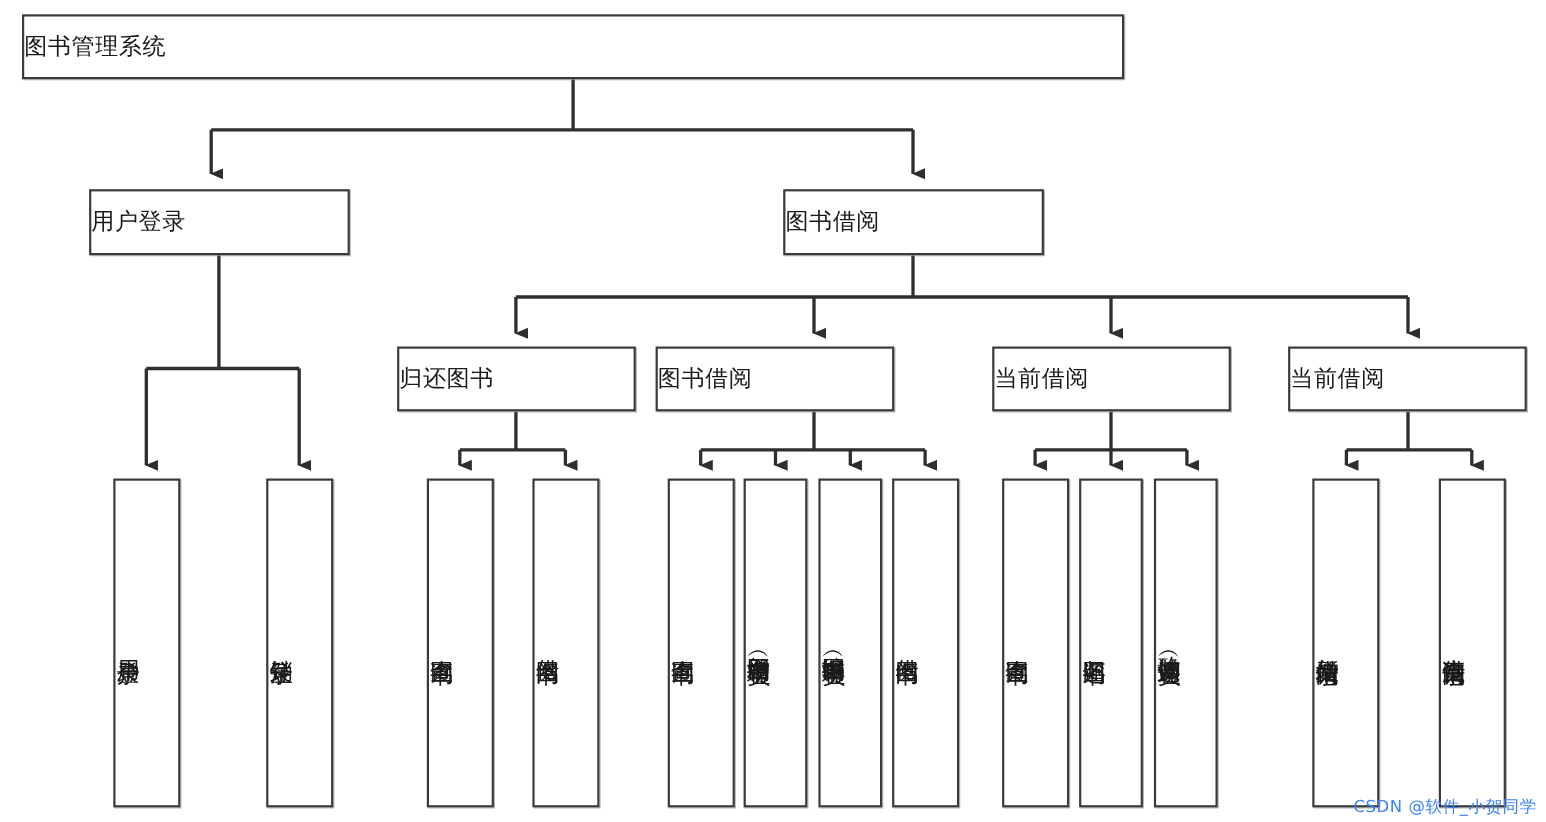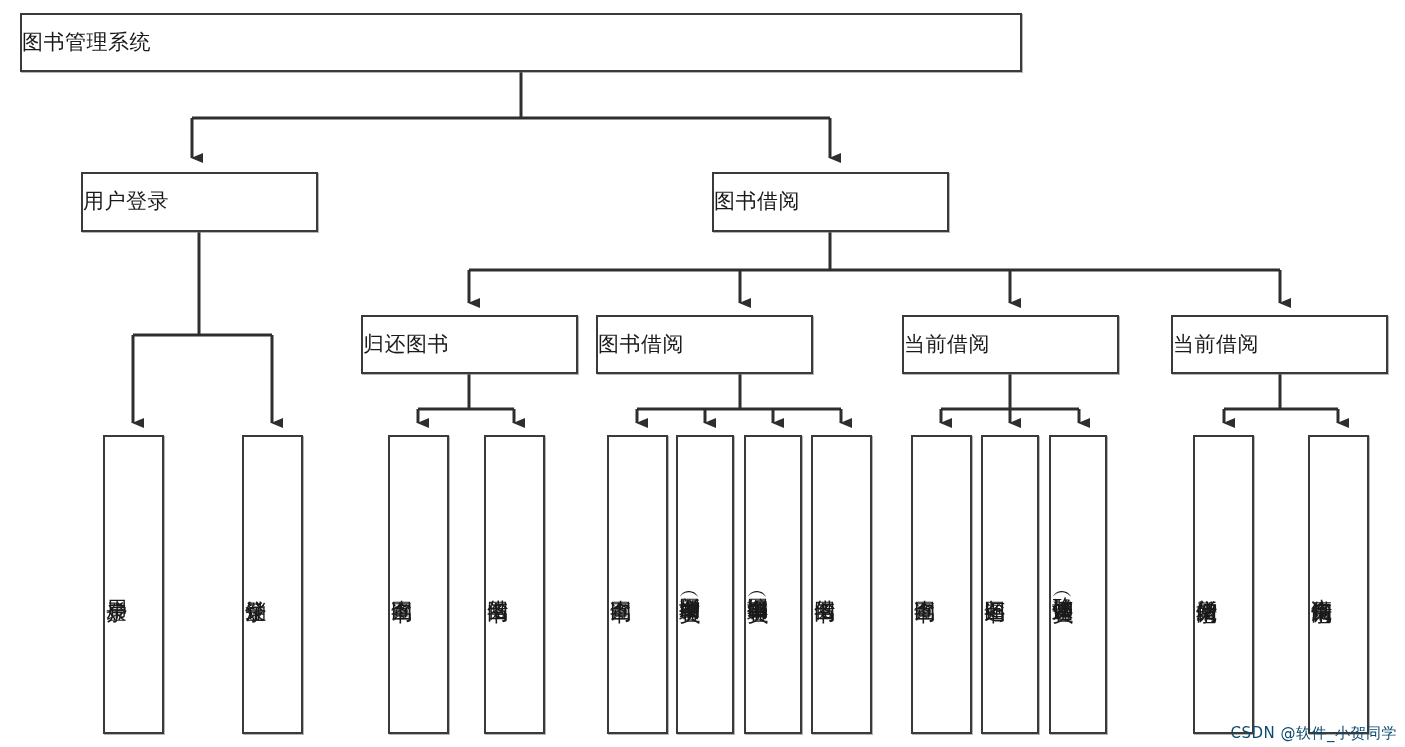--- a/index.html
+++ b/index.html
@@ -55,21 +55,21 @@
     font-size: 21px;
     line-height: 1.08;
     letter-spacing: 1px;
     max-height: 100%;
   }
   #watermark {
     position: absolute;
     right: 8px;
     bottom: 4px;
     font-size: 15px;
-    color: #0c4a6e;
+    color: #3b82f6;
     letter-spacing: 0.5px;
     white-space: nowrap;
   }
 </style>
 </head>
 <body>
 
 <div id="canvas">
 
   <svg class="wires" viewBox="0 0 1405 747">

